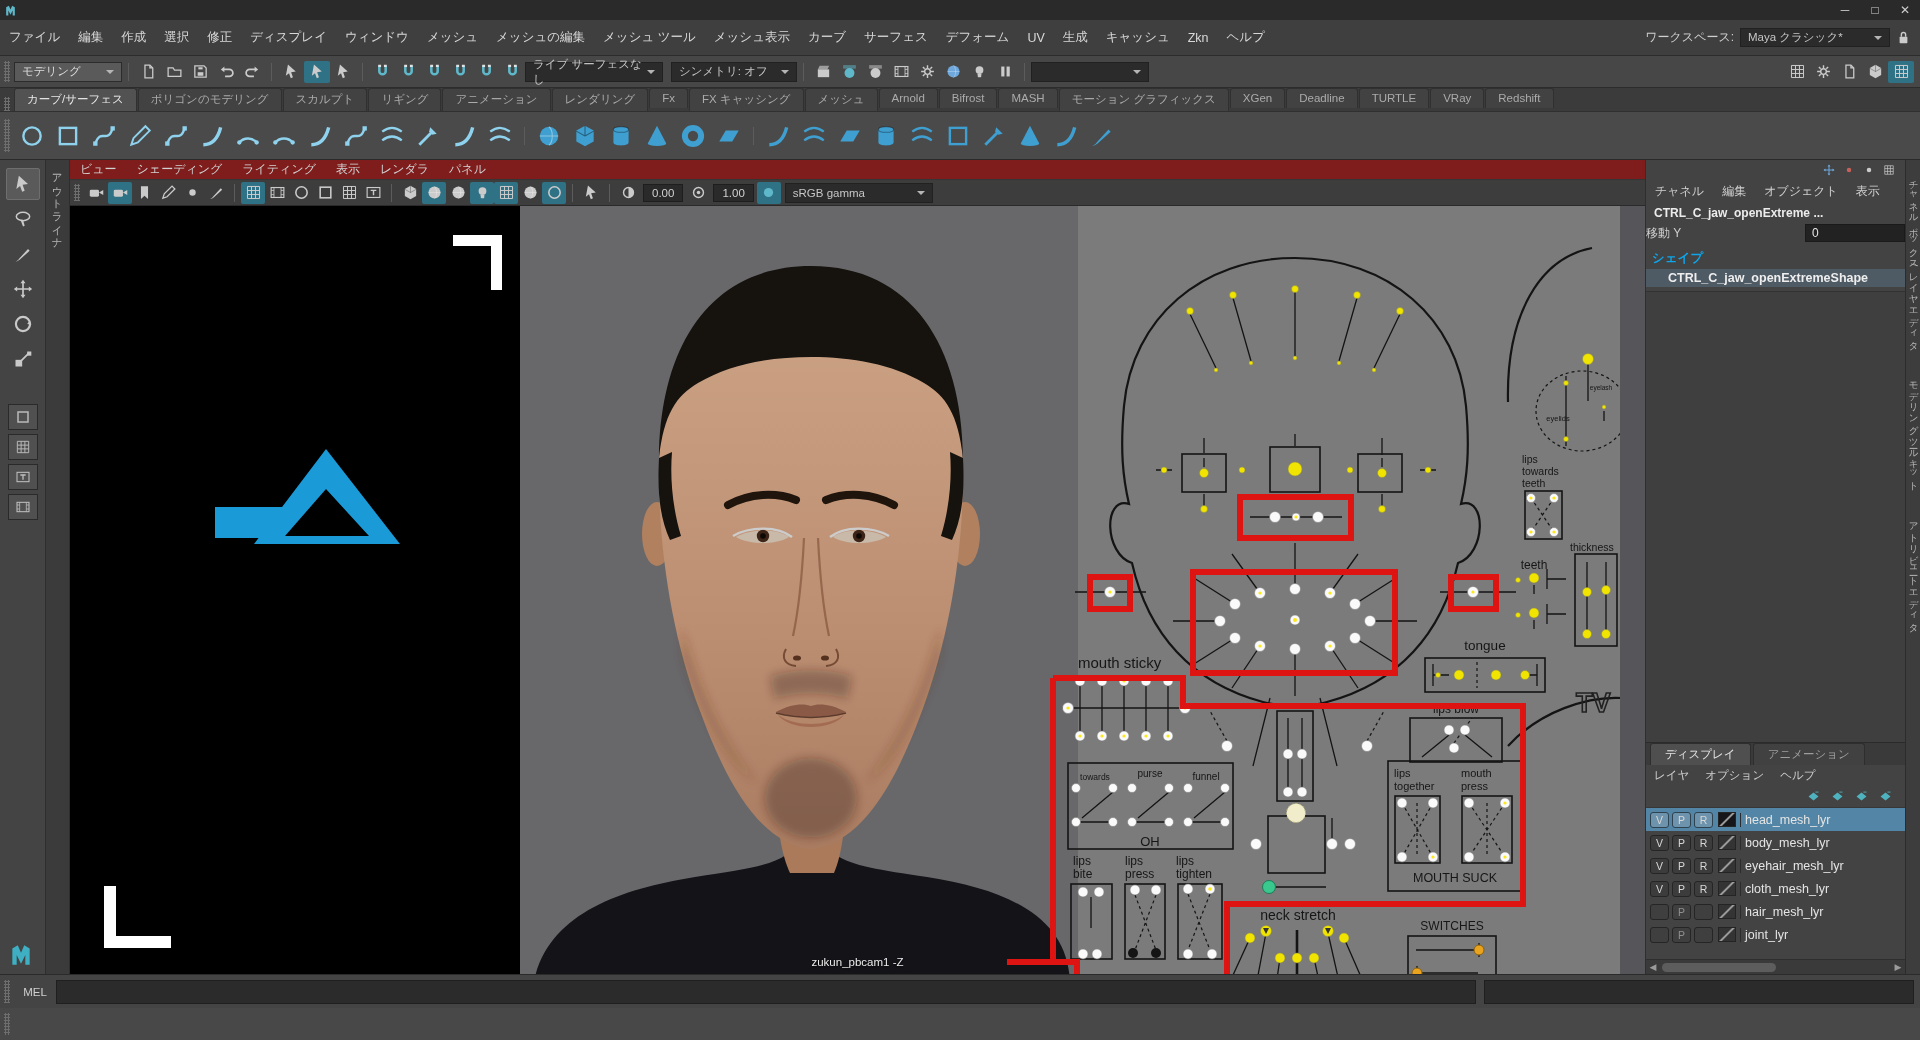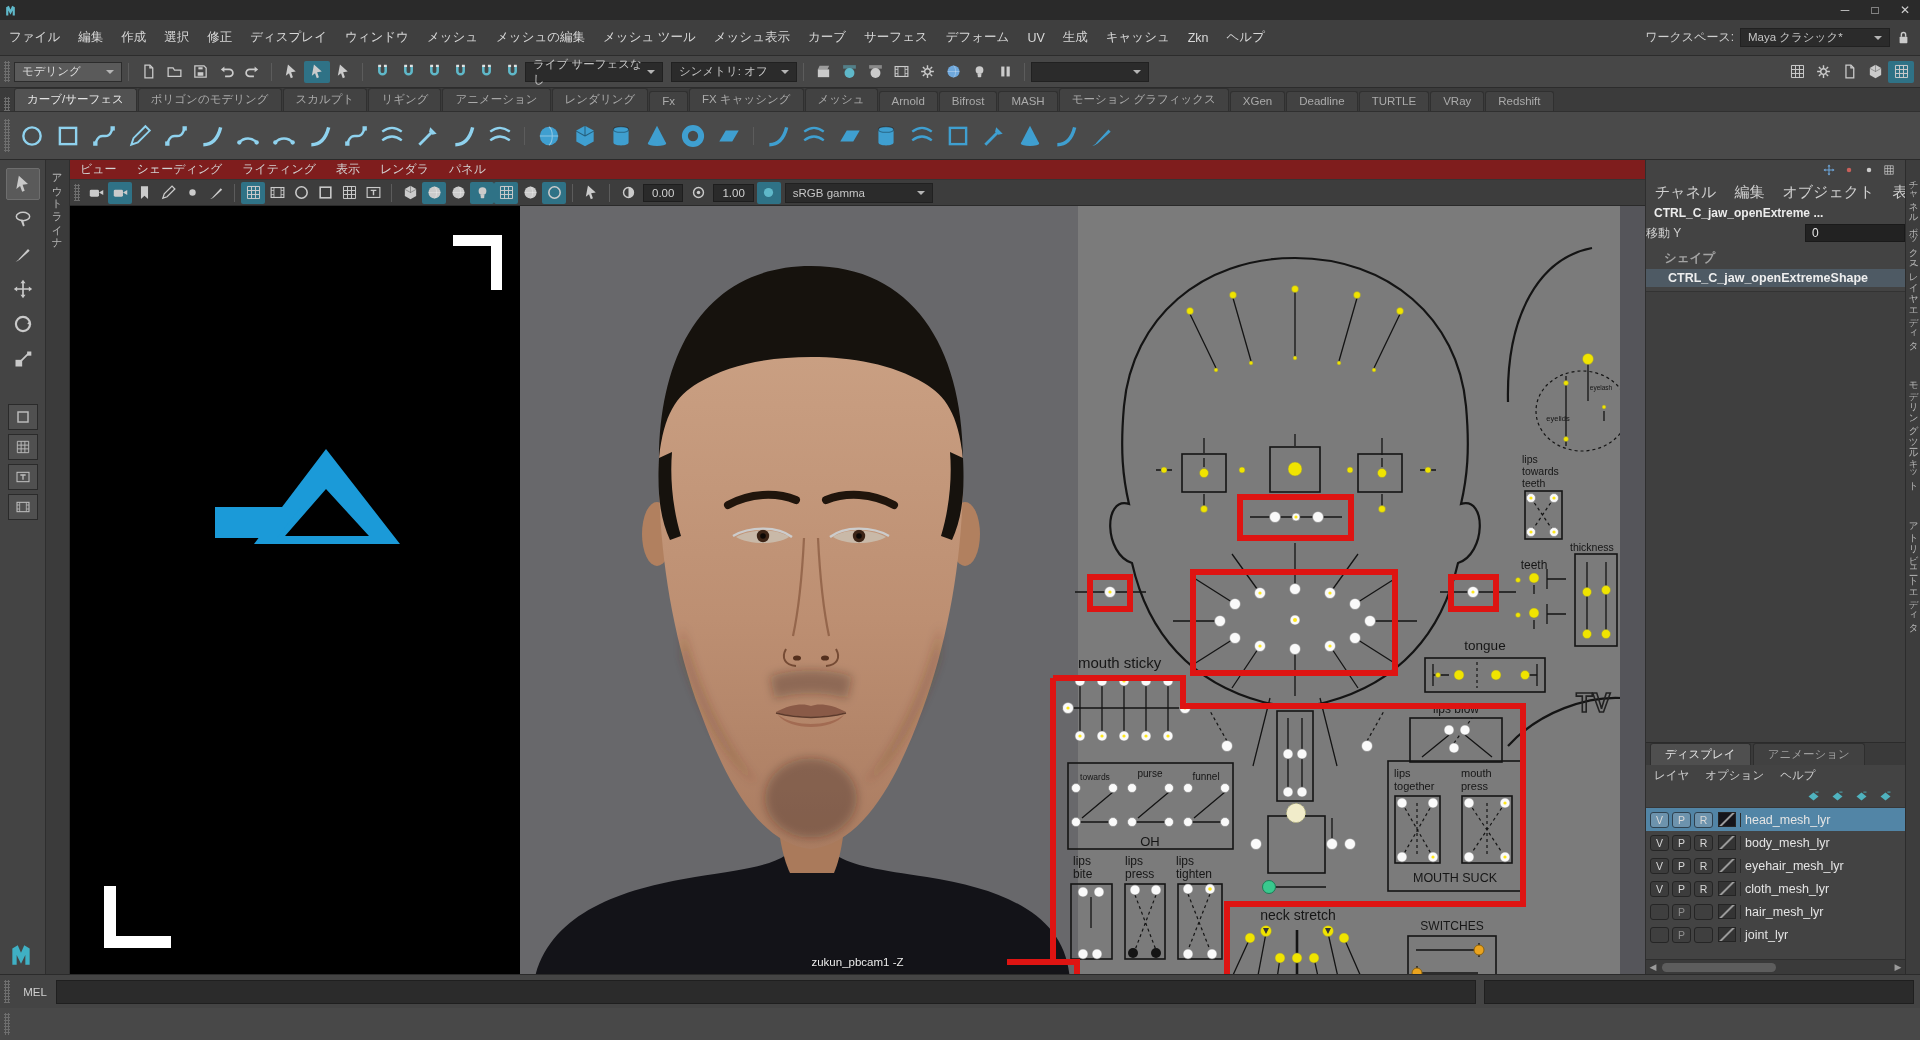--- a/index.html
+++ b/index.html
@@ -50,27 +50,27 @@
   #panelmenus .menu-item{padding:0 10px;color:#d2d2d2}
   #paneltoolbar{height:26px;background:#3d3d3d;border-bottom:1px solid #2a2a2a;display:flex;align-items:center;flex:none}
   #paneltoolbar .ticon{width:24px;height:22px}
   .numfld{background:#2a2a2a;border:1px solid #1e1e1e;color:#d0d0d0;font-size:11.5px;padding:1px 8px;height:18px;display:flex;align-items:center;margin:0 3px}
   #viewport{position:relative;flex:1;background:#68686b;overflow:hidden}
   #cam-label{position:absolute;left:0;right:0;bottom:6px;text-align:center;font-size:11.5px;color:#ececec;text-shadow:0 1px 2px rgba(0,0,0,.6)}
   
   #dock{width:260px;background:#434343;border-left:1px solid #2e2e2e;display:flex;flex-direction:column;flex:none}
   #cb-icons{height:20px;display:flex;justify-content:flex-end;align-items:center;padding-right:6px}
   #cb-icons .ticon{width:20px;height:16px}#cb-icons .ticon svg{width:12px;height:12px}
-  #cb-menu{height:22px;display:flex;align-items:flex-end;font-size:15px}
+  #cb-menu{height:22px;display:flex;align-items:center;font-size:12px}
   #cb-menu .menu-item{padding:0 9px;color:#d0d0d0}
   #cb-node{font-size:12px;font-weight:bold;color:#ececec;padding:4px 0 2px 8px;white-space:nowrap}
   #cb-attr{display:flex;align-items:center;justify-content:space-between;padding:2px 0;font-size:12px}
   #cb-attr .alabel{color:#cfcfcf;margin-right:6px}
   #cb-attr .avalue{width:100px;background:#222;border:1px solid #1a1a1a;color:#e6e6e6;padding:1px 6px;height:18px;font-size:12px}
-  #cb-shapes-label{font-size:12.5px;font-weight:bold;color:#a3a3a3;padding:6px 0 2px 18px}
+  #cb-shapes-label{font-size:12.5px;font-weight:bold;color:#0ea5e9;padding:6px 0 2px 6px}
   #cb-shape-row{background:#4e5a64;color:#eee;font-weight:bold;font-size:12.5px;padding:2px 0 2px 22px;white-space:nowrap}
   #cb-rest{flex:1;background:#3f3f3f;border-top:1px solid #333;margin-top:4px}
   
   #layered{height:232px;border-top:1px solid #2b2b2b;background:#434343;display:flex;flex-direction:column;flex:none}
   #le-tabs{display:flex;align-items:flex-end;height:22px;background:#3a3a3a;padding-left:4px}
   .le-tab{font-size:11.5px;color:#9f9f9f;background:#414141;border:1px solid #2e2e2e;border-bottom:none;border-radius:3px 3px 0 0;padding:3px 14px;margin-right:2px}
   .le-tab.active{background:#4f4f4f;color:#e4e4e4}
   #le-menu{height:20px;display:flex;align-items:center;font-size:11.5px}
   #le-menu .menu-item{padding:0 8px;color:#cfcfcf}
   #le-icons{height:22px;display:flex;justify-content:flex-end;align-items:center;padding-right:8px}
@@ -344,21 +344,21 @@
         <span class="ticon act ">
           <svg viewBox="0 0 24 24">
             <path d="M3.5 3.5h17v17h-17zM3.5 9.2h17M3.5 14.8h17M9.2 3.5v17M14.8 3.5v17" class="s" stroke-width="1.4"></path>
           </svg>
         </span>
       </span>
   </div>
 
   <div id="shelftabs">
     <span class="grip" style="height:60%"></span>
-    <span id="tabs" class="row" style="align-items:flex-end">
+    <span id="tabs" class="row" style="align-items:flex-start">
         <span class="shelf-tab active">カーブ/サーフェス</span>
         <span class="shelf-tab">ポリゴンのモデリング</span>
         <span class="shelf-tab">スカルプト</span>
         <span class="shelf-tab">リギング</span>
         <span class="shelf-tab">アニメーション</span>
         <span class="shelf-tab">レンダリング</span>
         <span class="shelf-tab">Fx</span>
         <span class="shelf-tab">FX キャッシング</span>
         <span class="shelf-tab">メッシュ</span>
         <span class="shelf-tab">Arnold</span>

